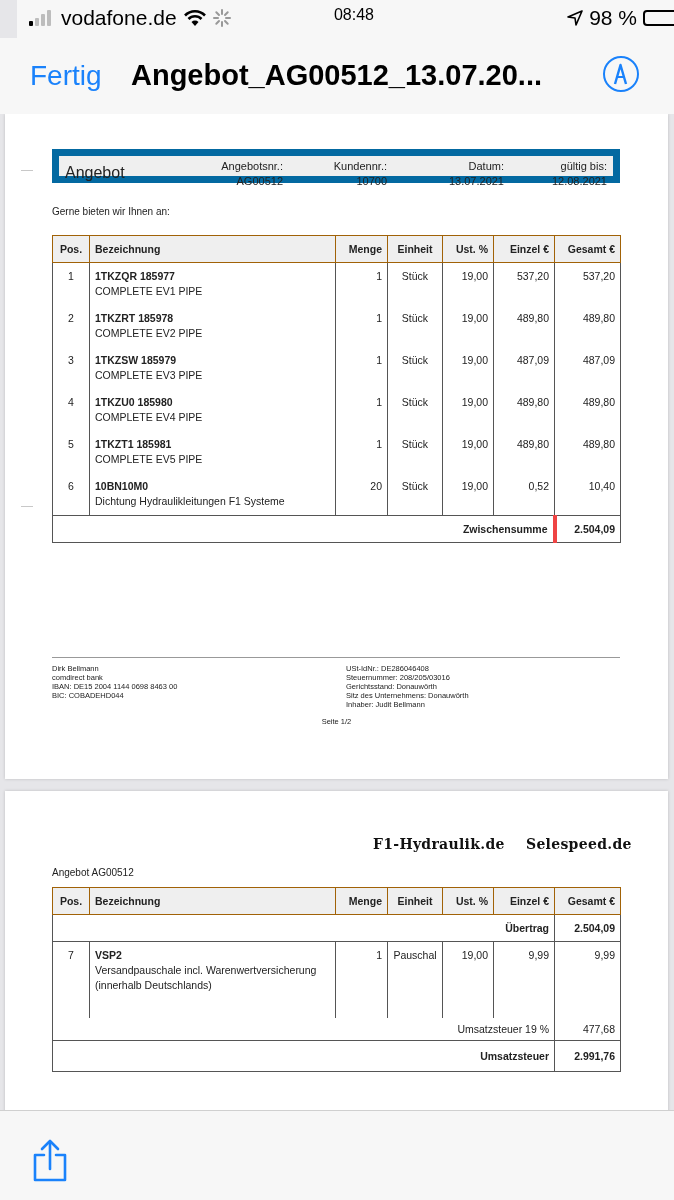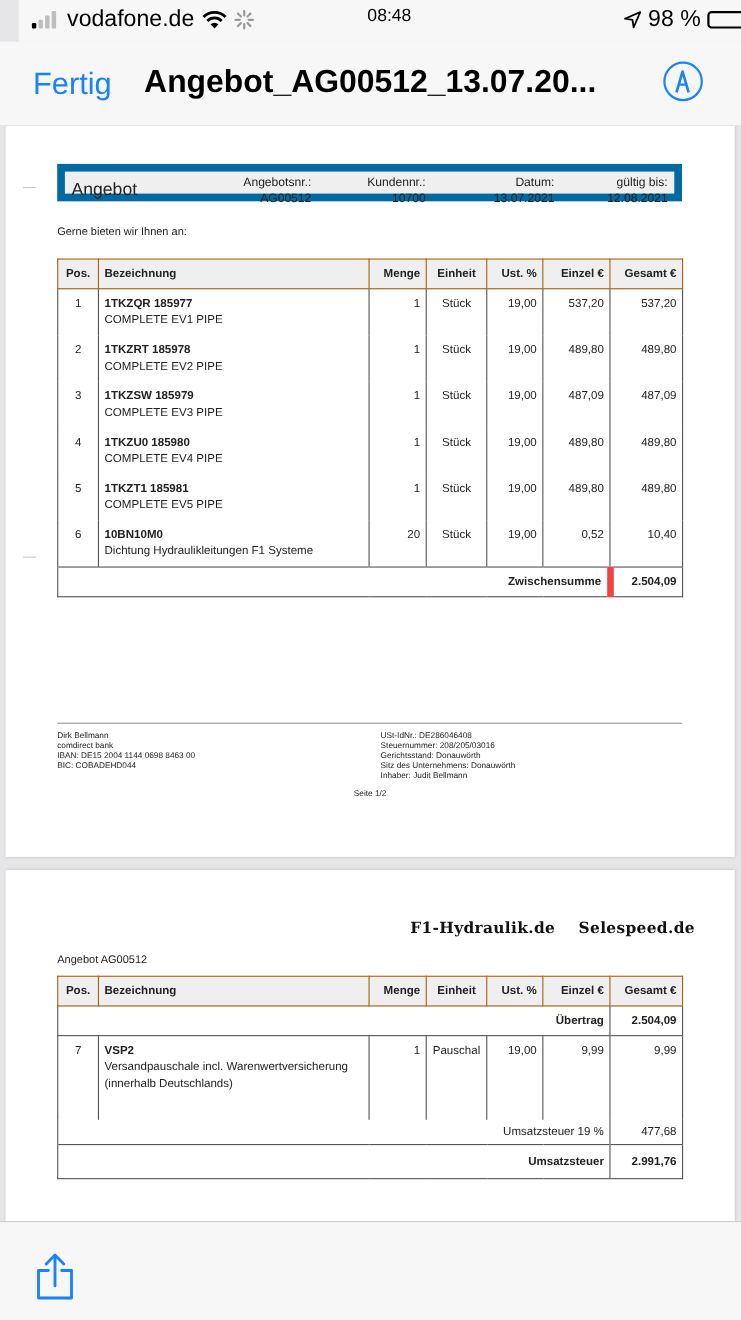--- a/index.html
+++ b/index.html
@@ -213,21 +213,21 @@
             </td>
             <td class="num">20</td>
             <td class="c">Stück</td>
             <td class="num">19,00</td>
             <td class="num">0,52</td>
             <td class="num">10,40</td>
           </tr>
         </tbody>
       <tbody>
         <tr class="sumrow">
-          <td colspan="6" style="border-right:6px solid #ef4444">Zwischensumme</td>
+          <td colspan="6" style="border-right:4px solid #ef4444">Zwischensumme</td>
           <td>2.504,09</td>
         </tr>
       </tbody>
     </table>
 
     <div class="footer-line"></div>
     <div class="footer" style="left:47px" id="footer-left">
         <div>Dirk Bellmann</div>
         <div>comdirect bank</div>
         <div>IBAN: DE15 2004 1144 0698 8463 00</div>

